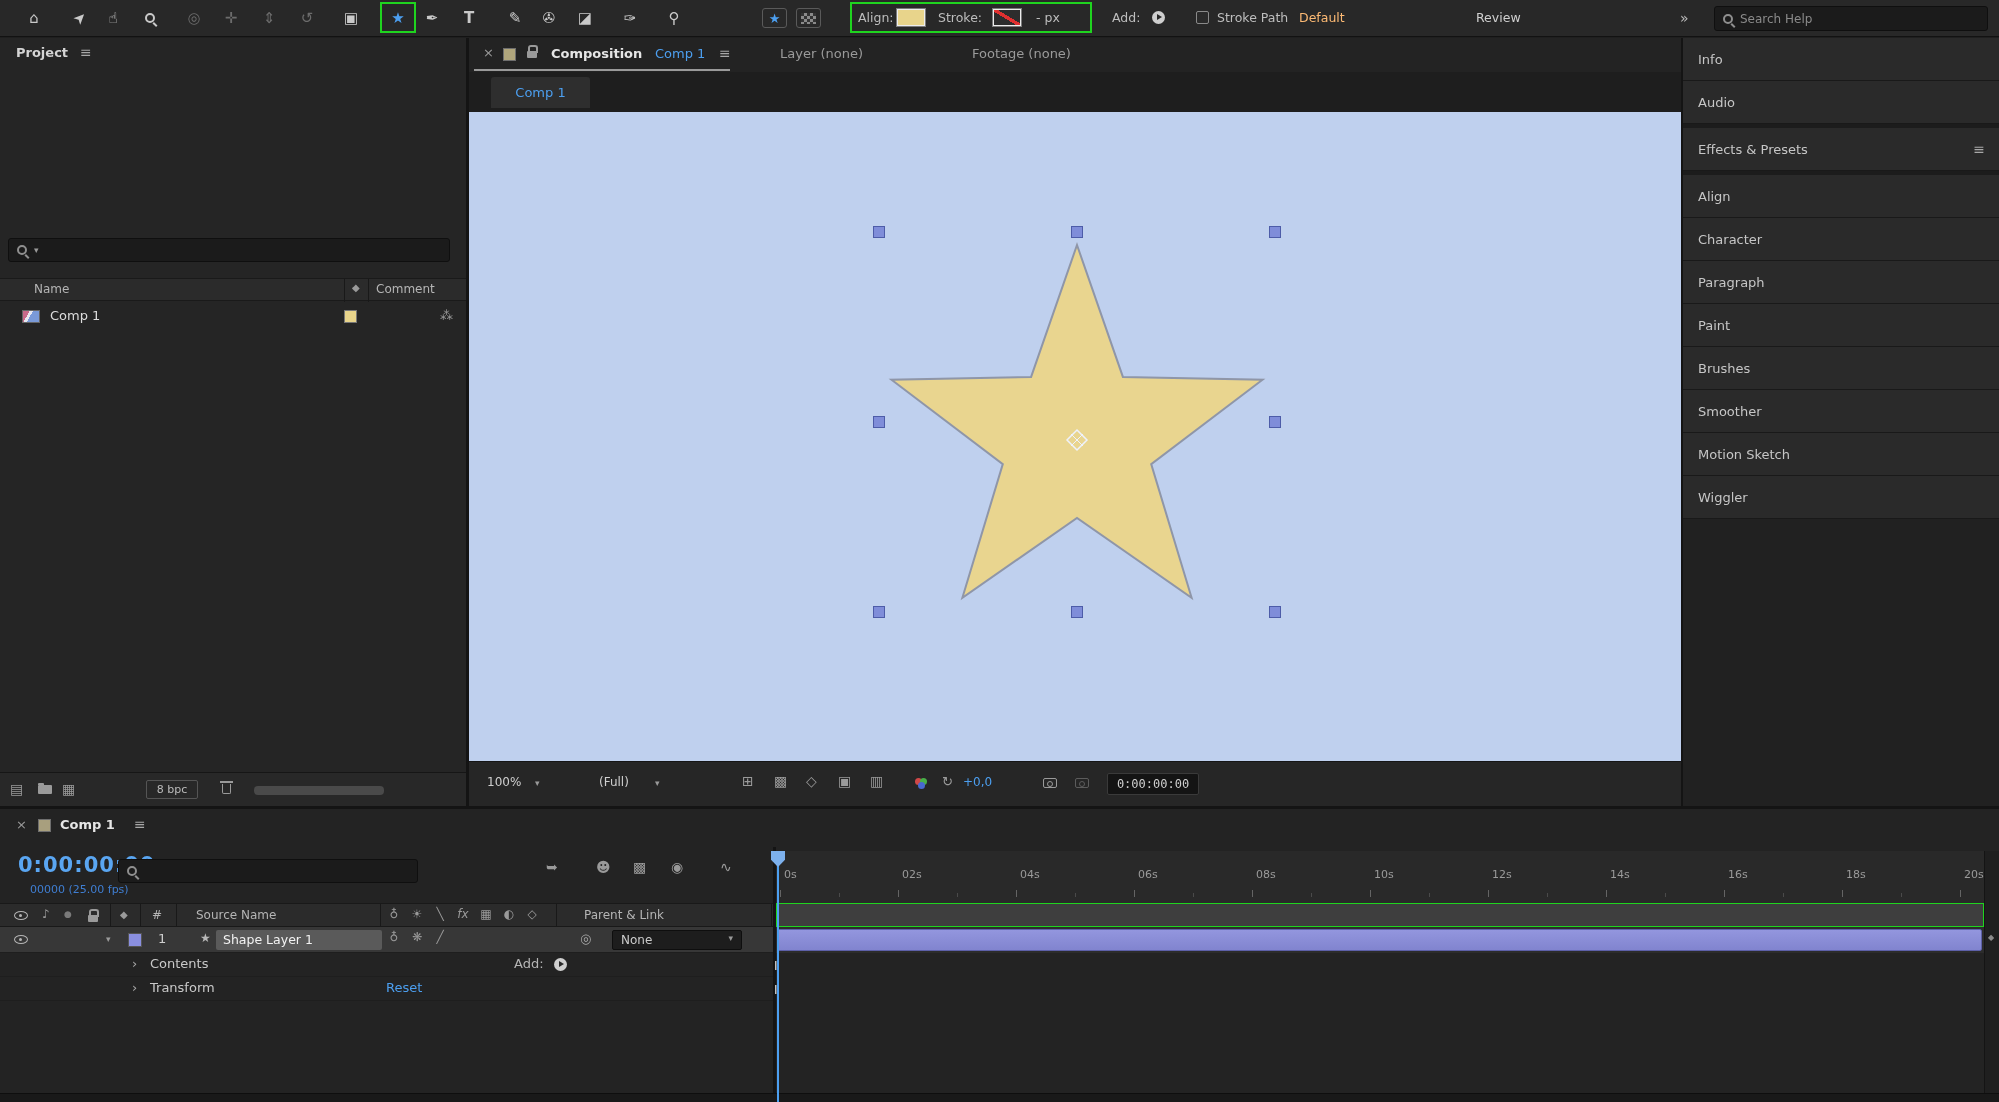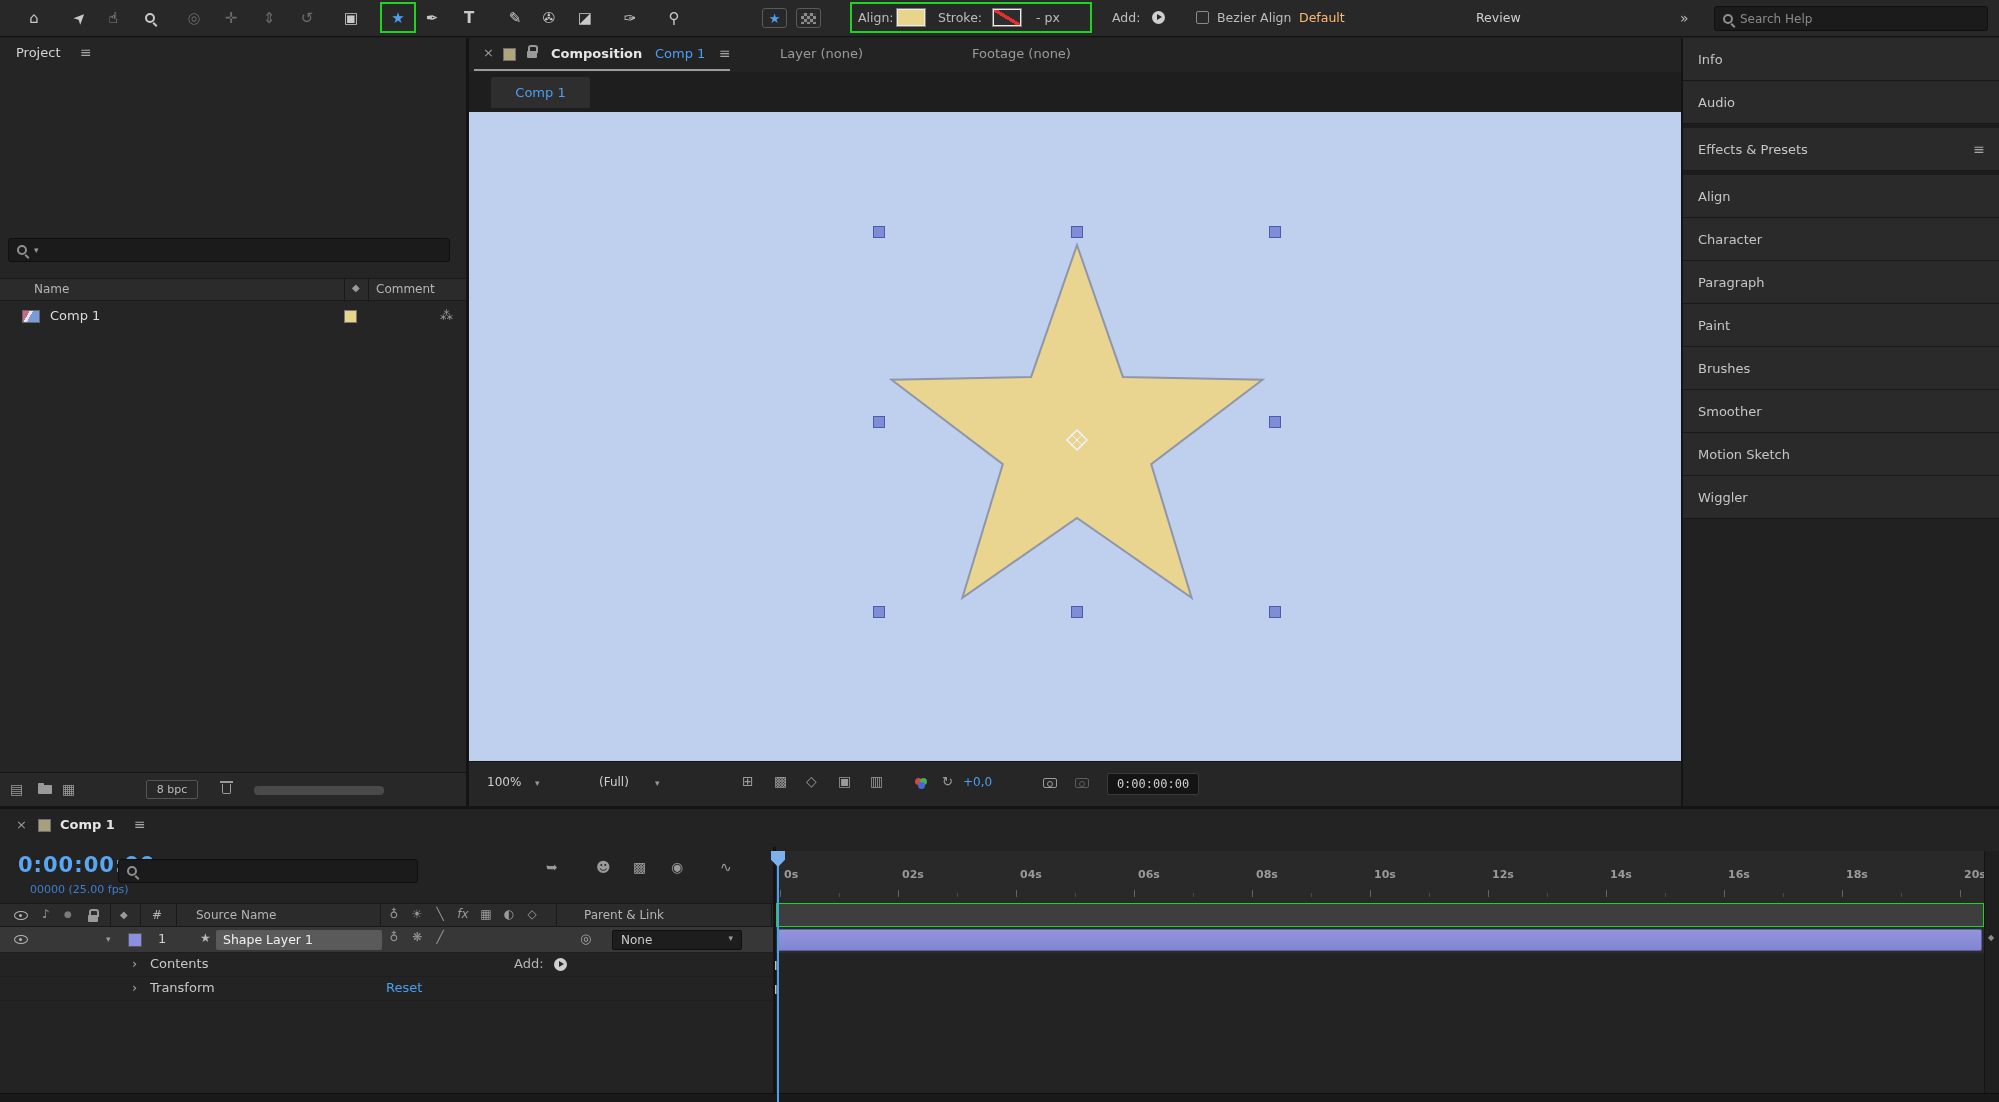--- a/index.html
+++ b/index.html
@@ -44,33 +44,33 @@
   .i-cam.dim, .i-cam.dim::after { border-color:#5c5c5c; }
   .i-rgb { display:inline-block; width:7px; height:7px; border-radius:50%; background:#d04848; position:relative; }
   .i-rgb::before { content:""; position:absolute; width:7px; height:7px; border-radius:50%; background:#48b048; left:5px; top:0; }
   .i-rgb::after { content:""; position:absolute; width:7px; height:7px; border-radius:50%; background:#4868d0; left:2.5px; top:4px; }
   .i-addbtn { display:inline-block; width:13px; height:13px; border-radius:50%; background:#cfcfcf; position:relative; }
   .i-addbtn::after { content:""; position:absolute; left:5px; top:3px; border-left:5px solid #282828; border-top:3.5px solid transparent; border-bottom:3.5px solid transparent; }
   .caret { font-size:9px; color:#9a9a9a; }
   .chip { display:inline-block; width:13px; height:13px; background:#b0a67c; border:1px solid #6e6e6e; }
 
   
-  .pheader { font-size:13px; color:#d4d4d4; }
+  .pheader { font-size:13px; color:#d4d4d4;font-weight:bold; }
   .hamb { color:#a8a8a8; font-size:14px; }
 
   
   .rp-item { position:relative; height:43px; line-height:43px; padding-left:15px; background:#2a2a2a; border-bottom:1px solid #191919; color:#c6c6c6; font-size:13px; }
   .rp-gap { height:4px; background:#1c1c1c; }
 
   
   .tl-colhead { font-size:12px; color:#b5b5b5; }
   .tl-switch { position:absolute; top:3px; width:20px; text-align:center; font-size:12px; color:#9a9a9a; }
   .vdiv { position:absolute; top:0; width:1px; background:#191919; }
   .ruler { display:flex; padding-left:4px; }
-  .ruler-label { flex:0 0 118px; position:relative; padding-top:17px; padding-left:4px; font-size:11px; color:#9a9a9a; height:52px;font-weight:bold; }
+  .ruler-label { flex:0 0 118px; position:relative; padding-top:17px; padding-left:4px; font-size:11px; color:#9a9a9a; height:52px; }
   .ruler-label::before { content:""; position:absolute; left:0; bottom:6px; width:1px; height:7px; background:#646464; }
   .ruler-label::after { content:""; position:absolute; left:59px; bottom:6px; width:1px; height:4px; background:#4a4a4a; }
   .cti-head { position:absolute; width:14px; height:16px; background:#7db1ed; clip-path:polygon(0 0,100% 0,100% 55%,50% 100%,0 55%); z-index:8; }
 </style>
 </head>
 <body>
 
 <div id="root">
 
   <div class="toolbar">
@@ -102,21 +102,21 @@
     <span class="tbtxt blue" style="left:858px">Align:</span>
     <span class="swatch" style="left:896px;background:#e8d48b"></span>
     <span class="tbtxt blue" style="left:938px">Stroke:</span>
     <span class="swatch none" style="left:992px"></span>
     <span class="tbtxt" style="left:1036px">- px</span>
 
     <span class="tbtxt" style="left:1112px">Add:</span>
     <span class="i-addbtn" style="position:absolute;left:1152px;top:11px"></span>
 
     <span class="i-checkbox" style="left:1196px;top:11px"></span>
-    <span class="tbtxt" style="left:1217px">Bezier Align</span>
+    <span class="tbtxt" style="left:1217px">Stroke Path</span>
 
     <span class="tbtxt" style="left:1299px;color:#fdba74">Default</span>
     <span class="tbtxt" style="left:1476px;color:#d0d0d0">Review</span>
     <span class="tbtxt" style="left:1680px;font-size:14px">»</span>
 
     <div class="searchbox" style="left:1714px;top:6px;width:274px;height:25px">
       <span class="i-mag"></span>
       <input placeholder="Search Help" style="">
     </div>
 

